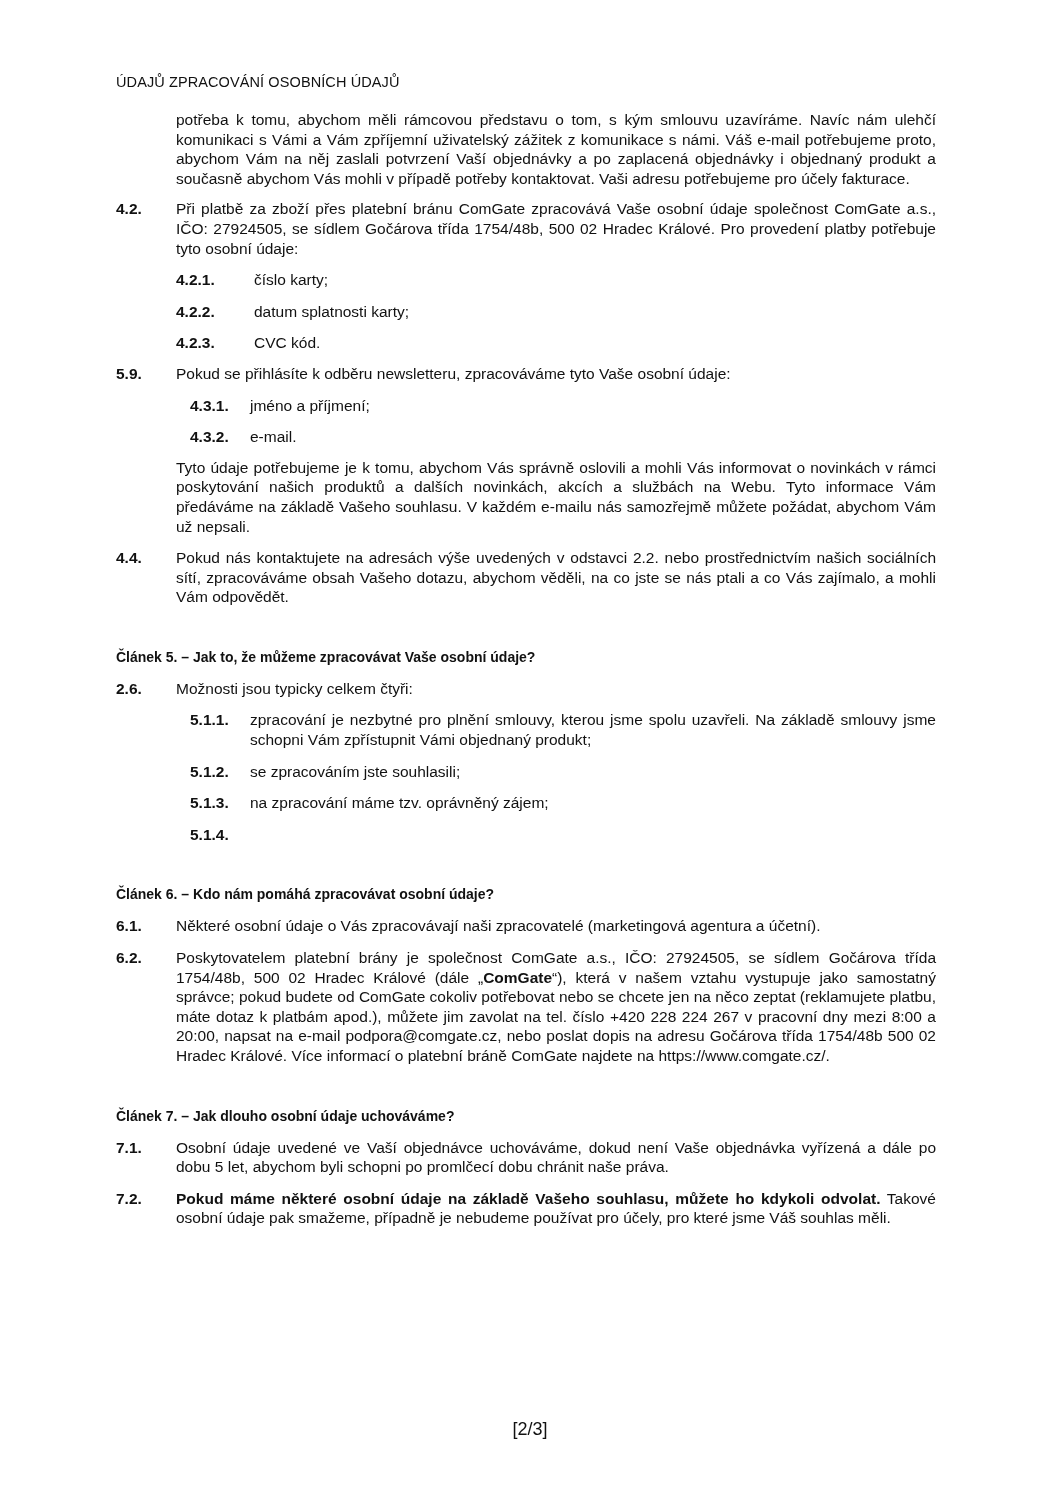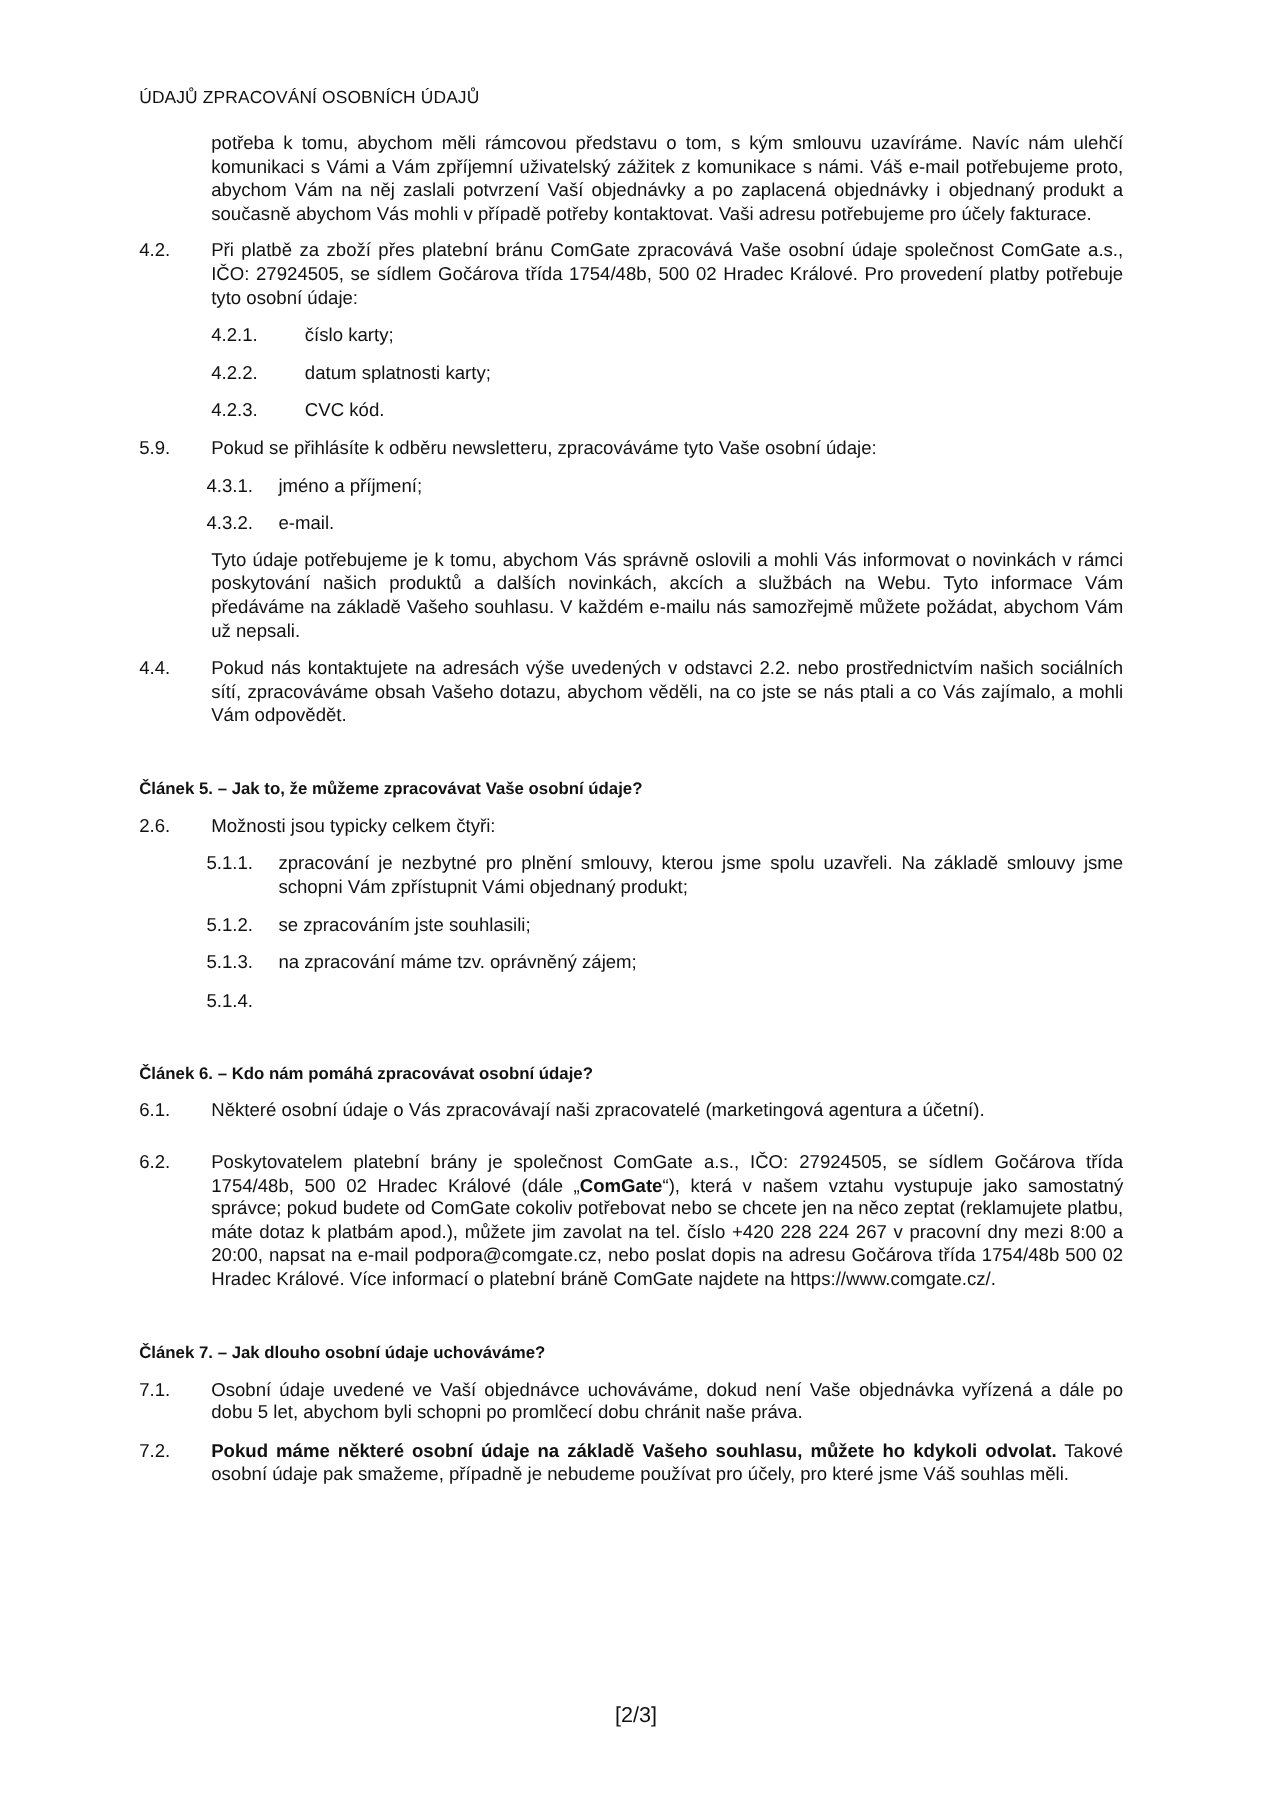--- a/index.html
+++ b/index.html
@@ -3,24 +3,24 @@
 <meta charset="utf-8">
 <style>
   html, body { margin:0; padding:0; background:#ffffff; }
   body { width:1060px; height:1500px; position:relative; overflow:hidden;
          font-family:"Liberation Sans", sans-serif; color:#111; }
   .hdr { position:absolute; left:116px; top:74px; font-size:14.5px; letter-spacing:0.1px; }
   .body { position:absolute; left:116px; top:110px; width:820px; font-size:15.5px; line-height:19.6px; }
   .p { text-align:justify; margin:0; }
   .ind1 { margin-left:60px; }
   .row { display:flex; margin-top:10px; }
-  .num { font-weight:normal; flex:0 0 auto; }
+  .num { font-weight:bold; flex:0 0 auto; }
   .n1 { width:60px; }
   .n2 { width:78px; margin-left:60px; }
-  .n2b { width:60px; margin-left:56px; }
+  .n2b { width:60px; margin-left:74px; }
   .txt { flex:1; text-align:justify; }
   .h { font-weight:bold; font-size:14px; margin:38px 0 10px 0; line-height:24px; }
   .footer { position:absolute; left:0; width:1060px; top:1419px; text-align:center; font-size:18px; }
   b { font-weight:bold; }
 </style>
 </head>
 <body>
 
 <div class="hdr">ÚDAJŮ ZPRACOVÁNÍ OSOBNÍCH ÚDAJŮ</div>
 
@@ -82,21 +82,21 @@
   </div>
   <div class="row" style="margin-top:12px">
     <span class="num n2b">5.1.4.</span>
   </div>
 
   <div class="h">Článek 6. – Kdo nám pomáhá zpracovávat osobní údaje?</div>
   <div class="row" style="margin-top:0">
     <span class="num n1">6.1.</span>
     <span class="txt">Některé osobní údaje o Vás zpracovávají naši zpracovatelé (marketingová agentura a účetní).</span>
   </div>
-  <div class="row" style="margin-top:23px">
+  <div class="row" style="margin-top:12px">
     <span class="num n1">6.2.</span>
     <span class="txt"><span>Poskytovatelem platební brány je společnost ComGate a.s., IČO: 27924505, se sídlem Gočárova třída 1754/48b, 500 02 Hradec Králové (dále „</span><b>ComGate</b><span>“), která v našem vztahu vystupuje jako samostatný správce; pokud budete od ComGate cokoliv potřebovat nebo se chcete jen na něco zeptat (reklamujete platbu, máte dotaz k platbám apod.), můžete jim zavolat na tel. číslo +420 228 224 267 v pracovní dny mezi 8:00 a 20:00, napsat na e-mail podpora@comgate.cz, nebo poslat dopis na adresu Gočárova třída 1754/48b 500 02 Hradec Králové. Více informací o platební bráně ComGate najdete na https://www.comgate.cz/.</span></span>
   </div>
 
   <div class="h">Článek 7. – Jak dlouho osobní údaje uchováváme?</div>
   <div class="row" style="margin-top:0">
     <span class="num n1">7.1.</span>
     <span class="txt">Osobní údaje uvedené ve Vaší objednávce uchováváme, dokud není Vaše objednávka vyřízená a dále po dobu 5 let, abychom byli schopni po promlčecí dobu chránit naše práva.</span>
   </div>
   <div class="row" style="margin-top:12px">

